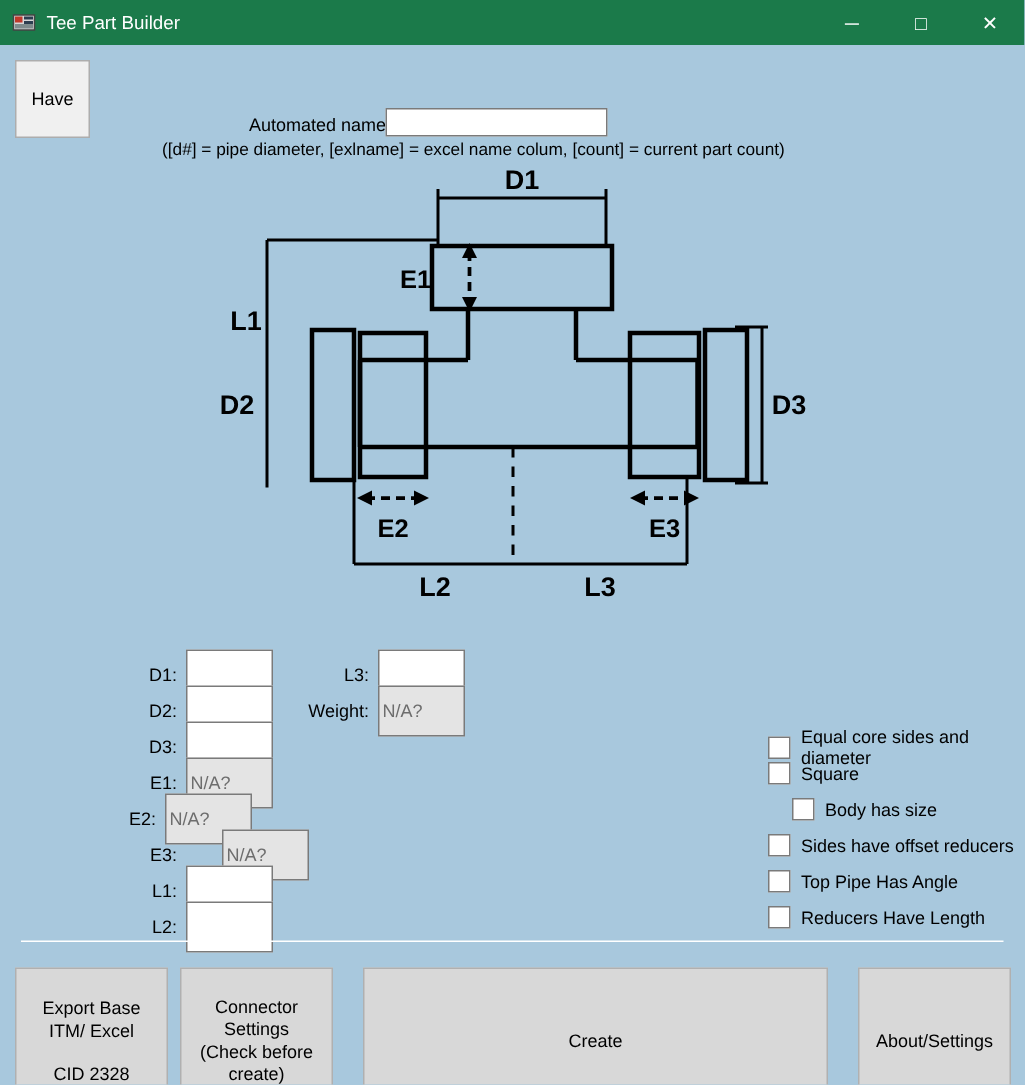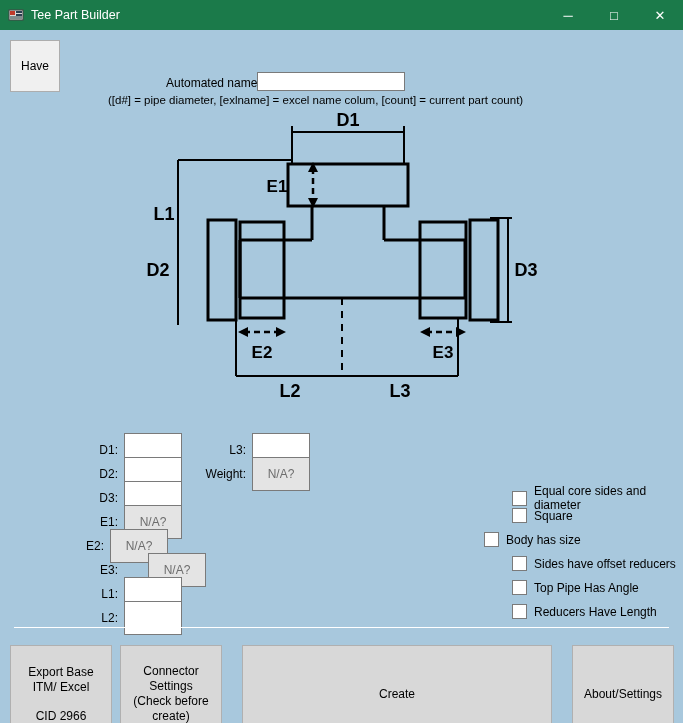--- a/index.html
+++ b/index.html
@@ -128,21 +128,20 @@
   }
   .field-input {
     width: 58px;
     height: 19px;
     border: 1px solid #7a7a7a;
     background: #ffffff;
     font-family: "Liberation Sans", sans-serif;
     font-size: 12px;
     padding: 16px 2px;
     box-sizing: border-box;
-    text-align: center;
   }
   .field-input.disabled {
     background: #e4e4e4;
     color: #6d6d6d;
   }
   
   .check-row {
     position: absolute;
     display: flex;
     align-items: center;
@@ -326,21 +325,21 @@
     </div>
 
     <div class="check-row" style="left:512px; top:454px;">
       <span class="cbox"></span>
       <span>Equal core sides and diameter</span>
     </div>
     <div class="check-row" style="left:512px; top:478px;">
       <span class="cbox"></span>
       <span>Square</span>
     </div>
-    <div class="check-row" style="left:484px; top:502px;align-items:flex-end;">
+    <div class="check-row" style="left:528px; top:502px;align-items:flex-end;">
       <span class="cbox"></span>
       <span>Body has size</span>
     </div>
     <div class="check-row" style="left:512px; top:526px;">
       <span class="cbox"></span>
       <span>Sides have offset reducers</span>
     </div>
     <div class="check-row" style="left:512px; top:550px;">
       <span class="cbox"></span>
       <span>Top Pipe Has Angle</span>
@@ -349,21 +348,21 @@
       <span class="cbox"></span>
       <span>Reducers Have Length</span>
     </div>
 
     <div class="divider"></div>
 
     <div class="bottom-btn" style="left:10px; top:615px; width:100px; height:96px;">
       <span>Export Base</span>
       <span>ITM/ Excel</span>
       <span style="height:14px;"></span>
-      <span>CID 2966</span>
+      <span>CID 2328</span>
     </div>
 
     <div class="bottom-btn" style="left:120px; top:615px; width:100px; height:96px;">
       <span>Connector</span>
       <span>Settings</span>
       <span>(Check before</span>
       <span>create)</span>
     </div>
 
     <div class="bottom-btn" style="left:242px; top:615px; width:308px; height:96px;">

